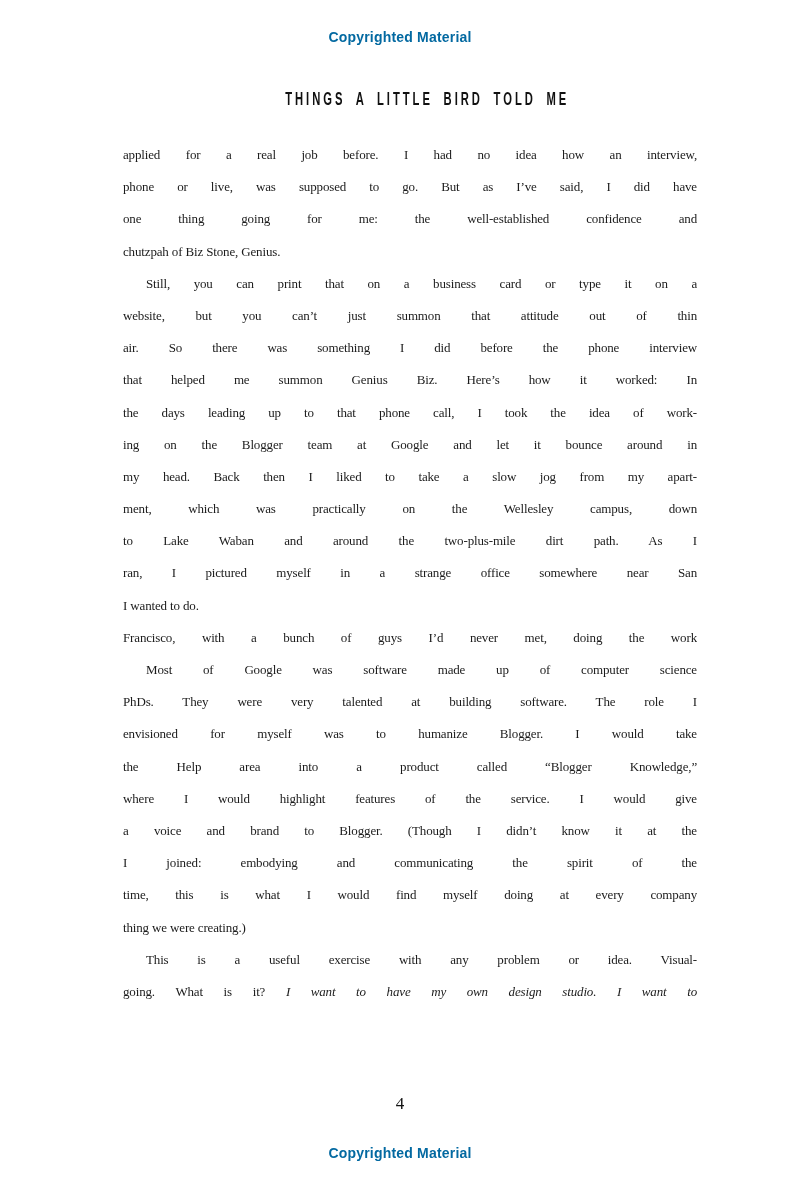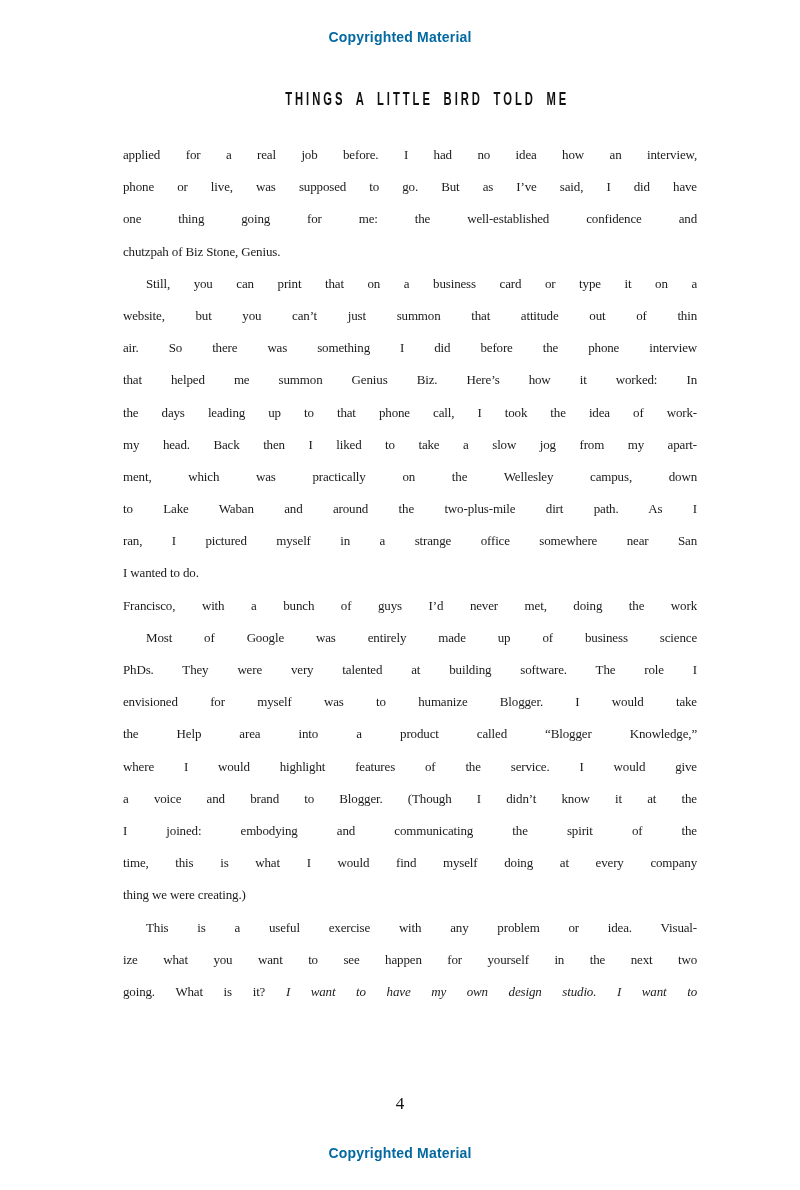--- a/index.html
+++ b/index.html
@@ -89,36 +89,36 @@
   <div class="body-text">
       <div class="line"><span>applied for a real job before. I had no idea how an interview,</span></div>
       <div class="line"><span>phone or live, was supposed to go. But as I’ve said, I did have</span></div>
       <div class="line"><span>one thing going for me: the well-established confidence and</span></div>
       <div class="line para-end"><span>chutzpah of Biz Stone, Genius.</span></div>
       <div class="line indent"><span>Still, you can print that on a business card or type it on a</span></div>
       <div class="line"><span>website, but you can’t just summon that attitude out of thin</span></div>
       <div class="line"><span>air. So there was something I did before the phone interview</span></div>
       <div class="line"><span>that helped me summon Genius Biz. Here’s how it worked: In</span></div>
       <div class="line"><span>the days leading up to that phone call, I took the idea of work-</span></div>
+      <div class="line"><span>ing on the Blogger team at Google and let it bounce around in</span></div>
       <div class="line"><span>my head. Back then I liked to take a slow jog from my apart-</span></div>
       <div class="line"><span>ment, which was practically on the Wellesley campus, down</span></div>
       <div class="line"><span>to Lake Waban and around the two-plus-mile dirt path. As I</span></div>
       <div class="line"><span>ran, I pictured myself in a strange office somewhere near San</span></div>
       <div class="line para-end"><span>I wanted to do.</span></div>
       <div class="line"><span>Francisco, with a bunch of guys I’d never met, doing the work</span></div>
-      <div class="line indent"><span>Most of Google was entirely made up of business science</span></div>
+      <div class="line indent"><span>Most of Google was software made up of computer science</span></div>
       <div class="line"><span>PhDs. They were very talented at building software. The role I</span></div>
       <div class="line"><span>envisioned for myself was to humanize Blogger. I would take</span></div>
       <div class="line"><span>the Help area into a product called “Blogger Knowledge,”</span></div>
       <div class="line"><span>where I would highlight features of the service. I would give</span></div>
       <div class="line"><span>a voice and brand to Blogger. (Though I didn’t know it at the</span></div>
       <div class="line"><span>I joined: embodying and communicating the spirit of the</span></div>
       <div class="line"><span>time, this is what I would find myself doing at every company</span></div>
       <div class="line para-end"><span>thing we were creating.)</span></div>
       <div class="line indent"><span>This is a useful exercise with any problem or idea. Visual-</span></div>
-      <div class="line"><span>ize what you want to see happen for yourself in the next two</span></div>
       <div class="line"><span>going. What is it? </span><span class="italic">I want to have my own design studio. I want to</span></div>
     </div>
 
   <div class="page-number">4</div>
 
   <div class="notice bottom">Copyrighted Material</div>
 </div>
 
 </body></html>

